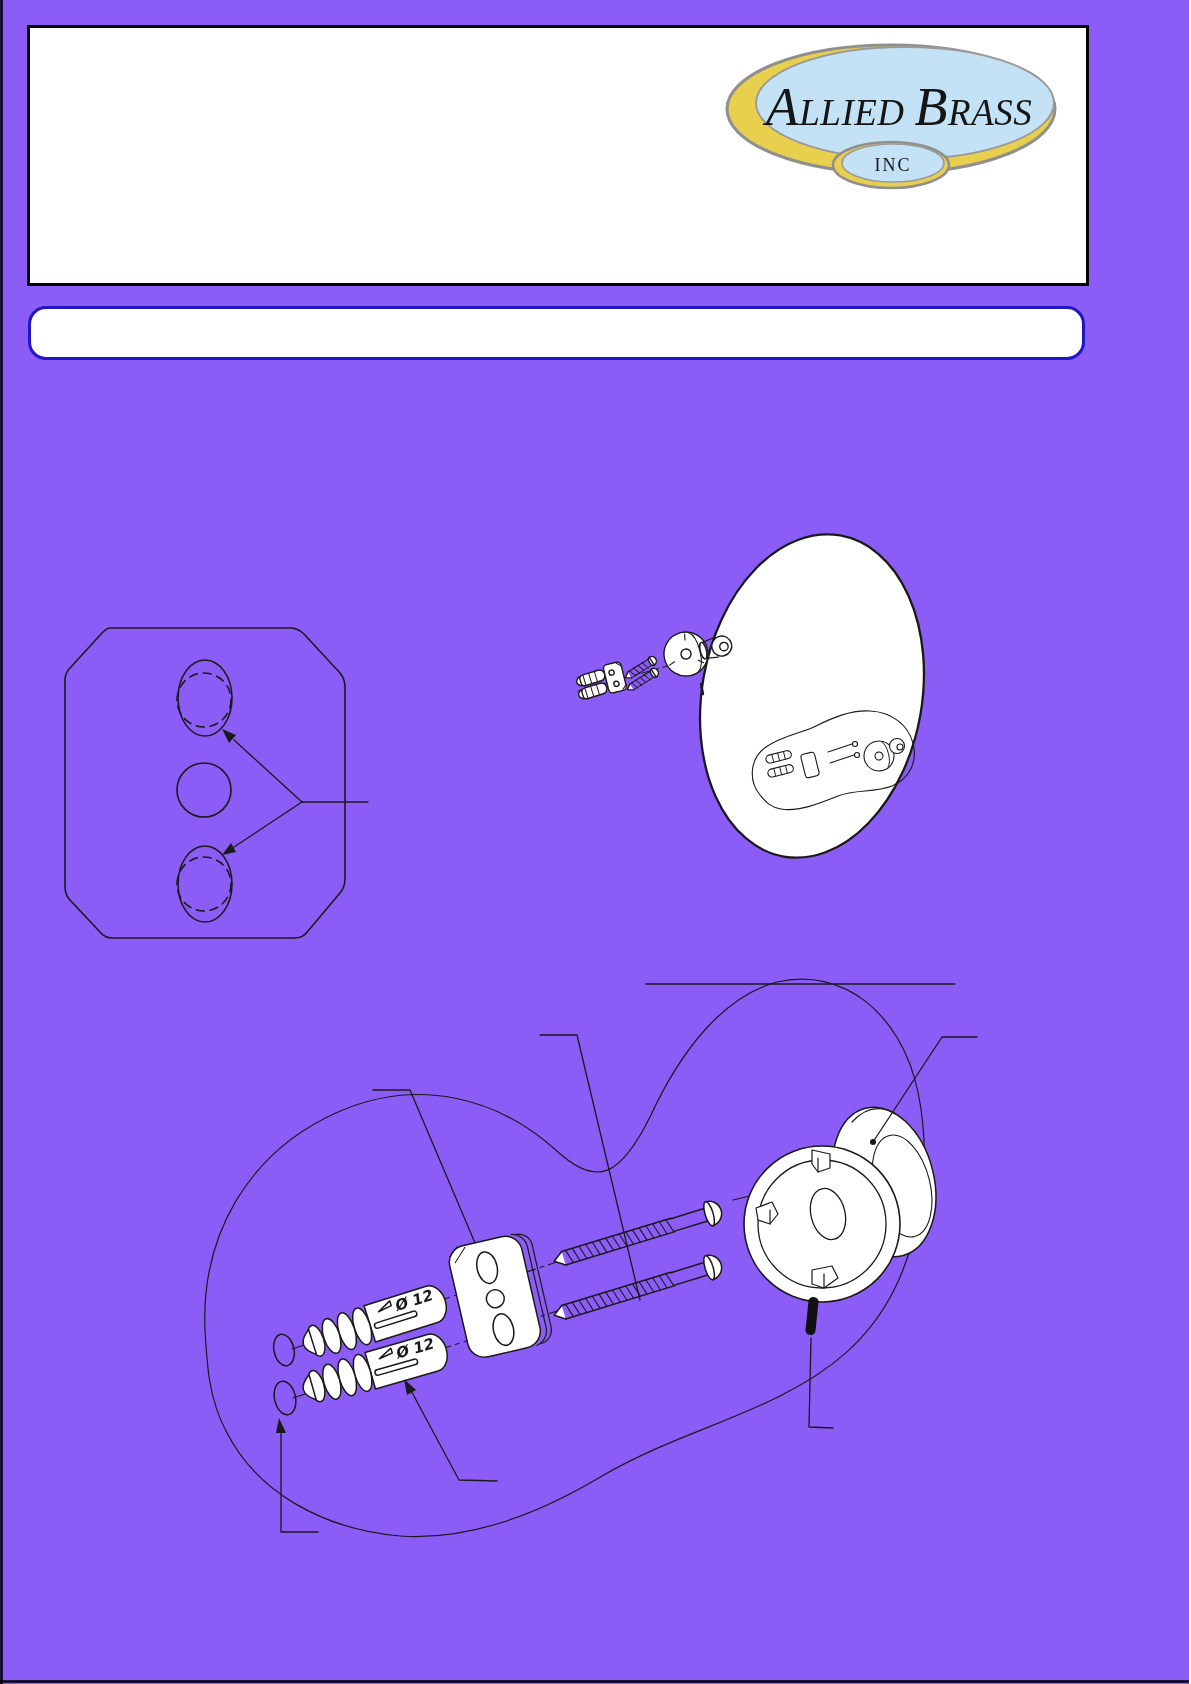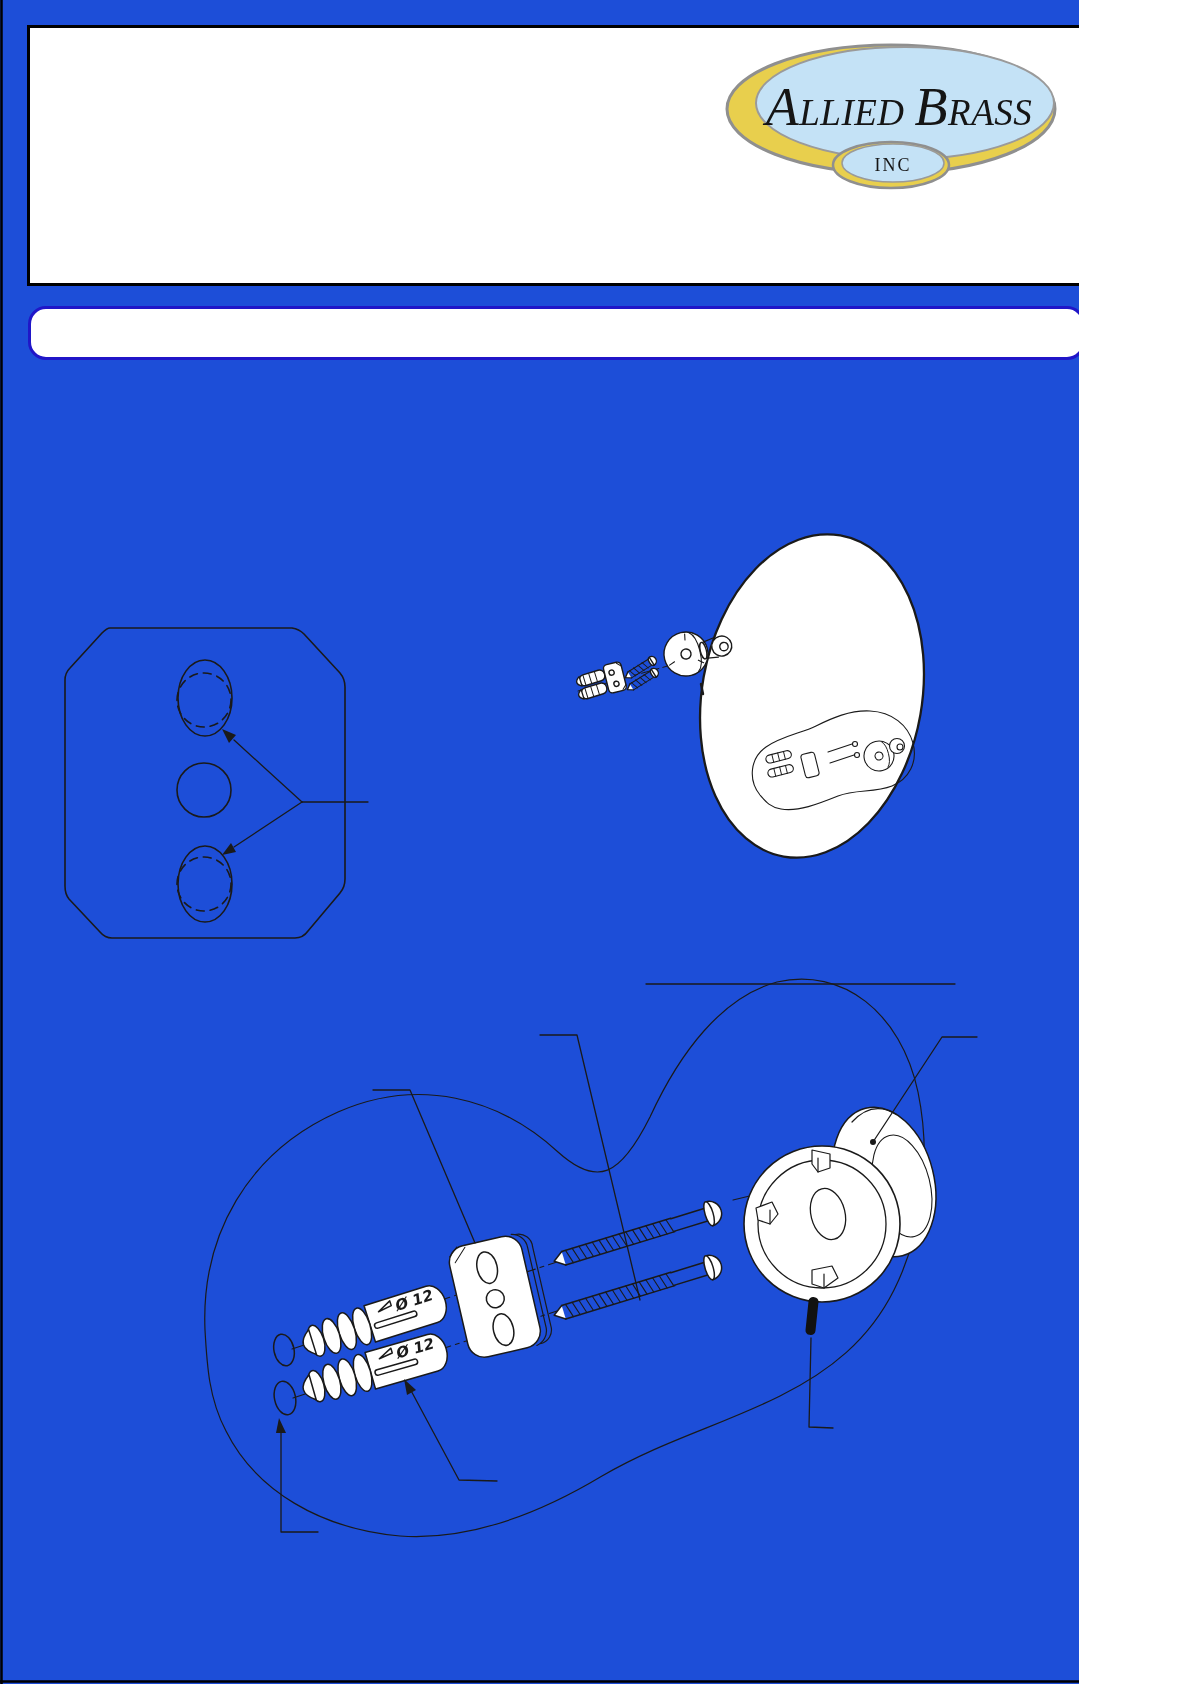--- a/index.html
+++ b/index.html
@@ -1,17 +1,17 @@
 <!DOCTYPE html>
 <html><head>
 <meta charset="utf-8">
 <style>
   html,body{margin:0;padding:0;background:#ffffff;}
   .page{
-    position:relative;width:1079px;height:1684px;background:#1d4ed8;
+    position:relative;width:1189px;height:1684px;background:#8b5cf6;
     overflow:hidden;font-family:"Liberation Serif",serif;
   }
   .header-box{
     position:absolute;left:27px;top:25px;width:1062px;height:261px;
     border:3px solid #000;box-sizing:border-box;background:#fff;
   }
   .title-banner{
     position:absolute;left:28px;top:306px;width:1057px;height:54px;
     border:3px solid #2016c8;border-radius:18px;box-sizing:border-box;background:#fff;
   }

